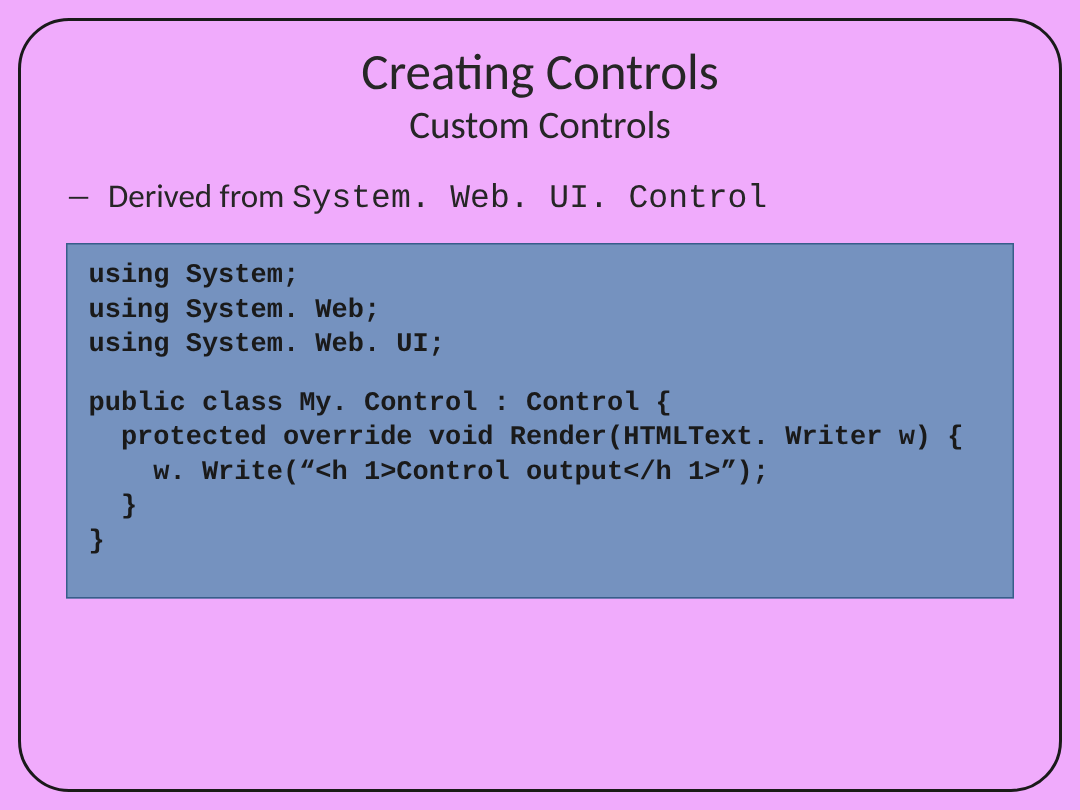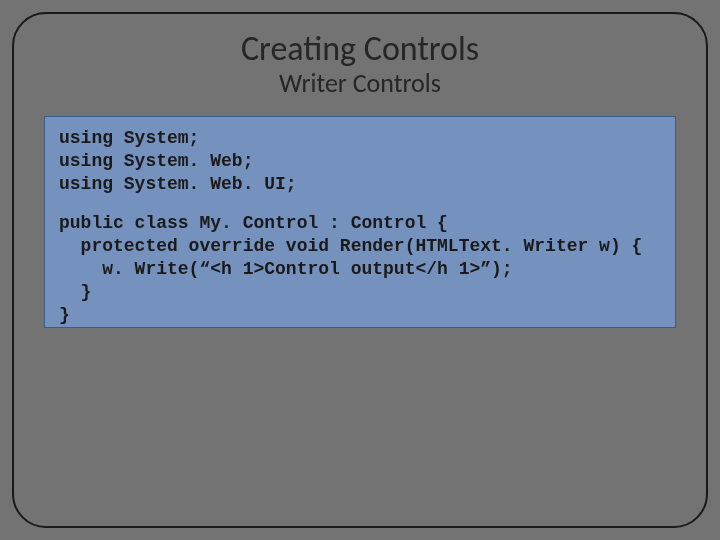--- a/index.html
+++ b/index.html
@@ -8,21 +8,21 @@
     padding: 0;
     width: 720px;
     height: 540px;
     background: #fff;
     font-family: Calibri, "Segoe UI", Arial, sans-serif;
   }
   .slide {
     width: 720px;
     height: 540px;
     position: relative;
-    background: #737373;
+    background: #f0abfc;
   }
   .frame {
     position: absolute;
     left: 12px;
     top: 12px;
     right: 12px;
     bottom: 12px;
     border: 2px solid #1a1a1a;
     border-radius: 34px;
     padding: 14px 28px 20px 28px;
@@ -59,44 +59,47 @@
     font-size: 18px;
     vertical-align: 1px;
   }
   .bullet .mono {
     font-family: "Courier New", Courier, monospace;
     font-size: 22px;
   }
   .codebox {
     border: 1px solid #385d8a;
     background: #7592bf;
-    padding: 10px 14px 0 14px;
+    padding: 10px 14px 25px 14px;
     margin: 0 2px;
   }
   .codebox pre {
     margin: 0;
     font-family: "Courier New", Courier, monospace;
     font-size: 18px;
     line-height: 1.28;
     color: #1a1a1a;
     font-weight: bold;
     white-space: pre;
   }
   .codebox pre.block1 { margin-bottom: 16px; }
 </style>
 </head>
 <body>
 
 <div class="slide">
   <div class="frame">
 
     <div class="title">Creating Controls</div>
-    <div class="subtitle">Writer Controls</div>
+    <div class="subtitle">Custom Controls</div>
 
     <div class="bullets">
+      <div class="bullet">
+        <span class="glyph">─</span><span>Derived from </span><span class="mono">System. Web. UI. Control</span>
+      </div>
     </div>
 
     <div class="codebox">
       <pre class="block1">using System;
 using System. Web;
 using System. Web. UI;</pre>
       <pre>public class My. Control : Control {
   protected override void Render(HTMLText. Writer w) {
     w. Write(“&lt;h 1&gt;Control output&lt;/h 1&gt;”);
   }

